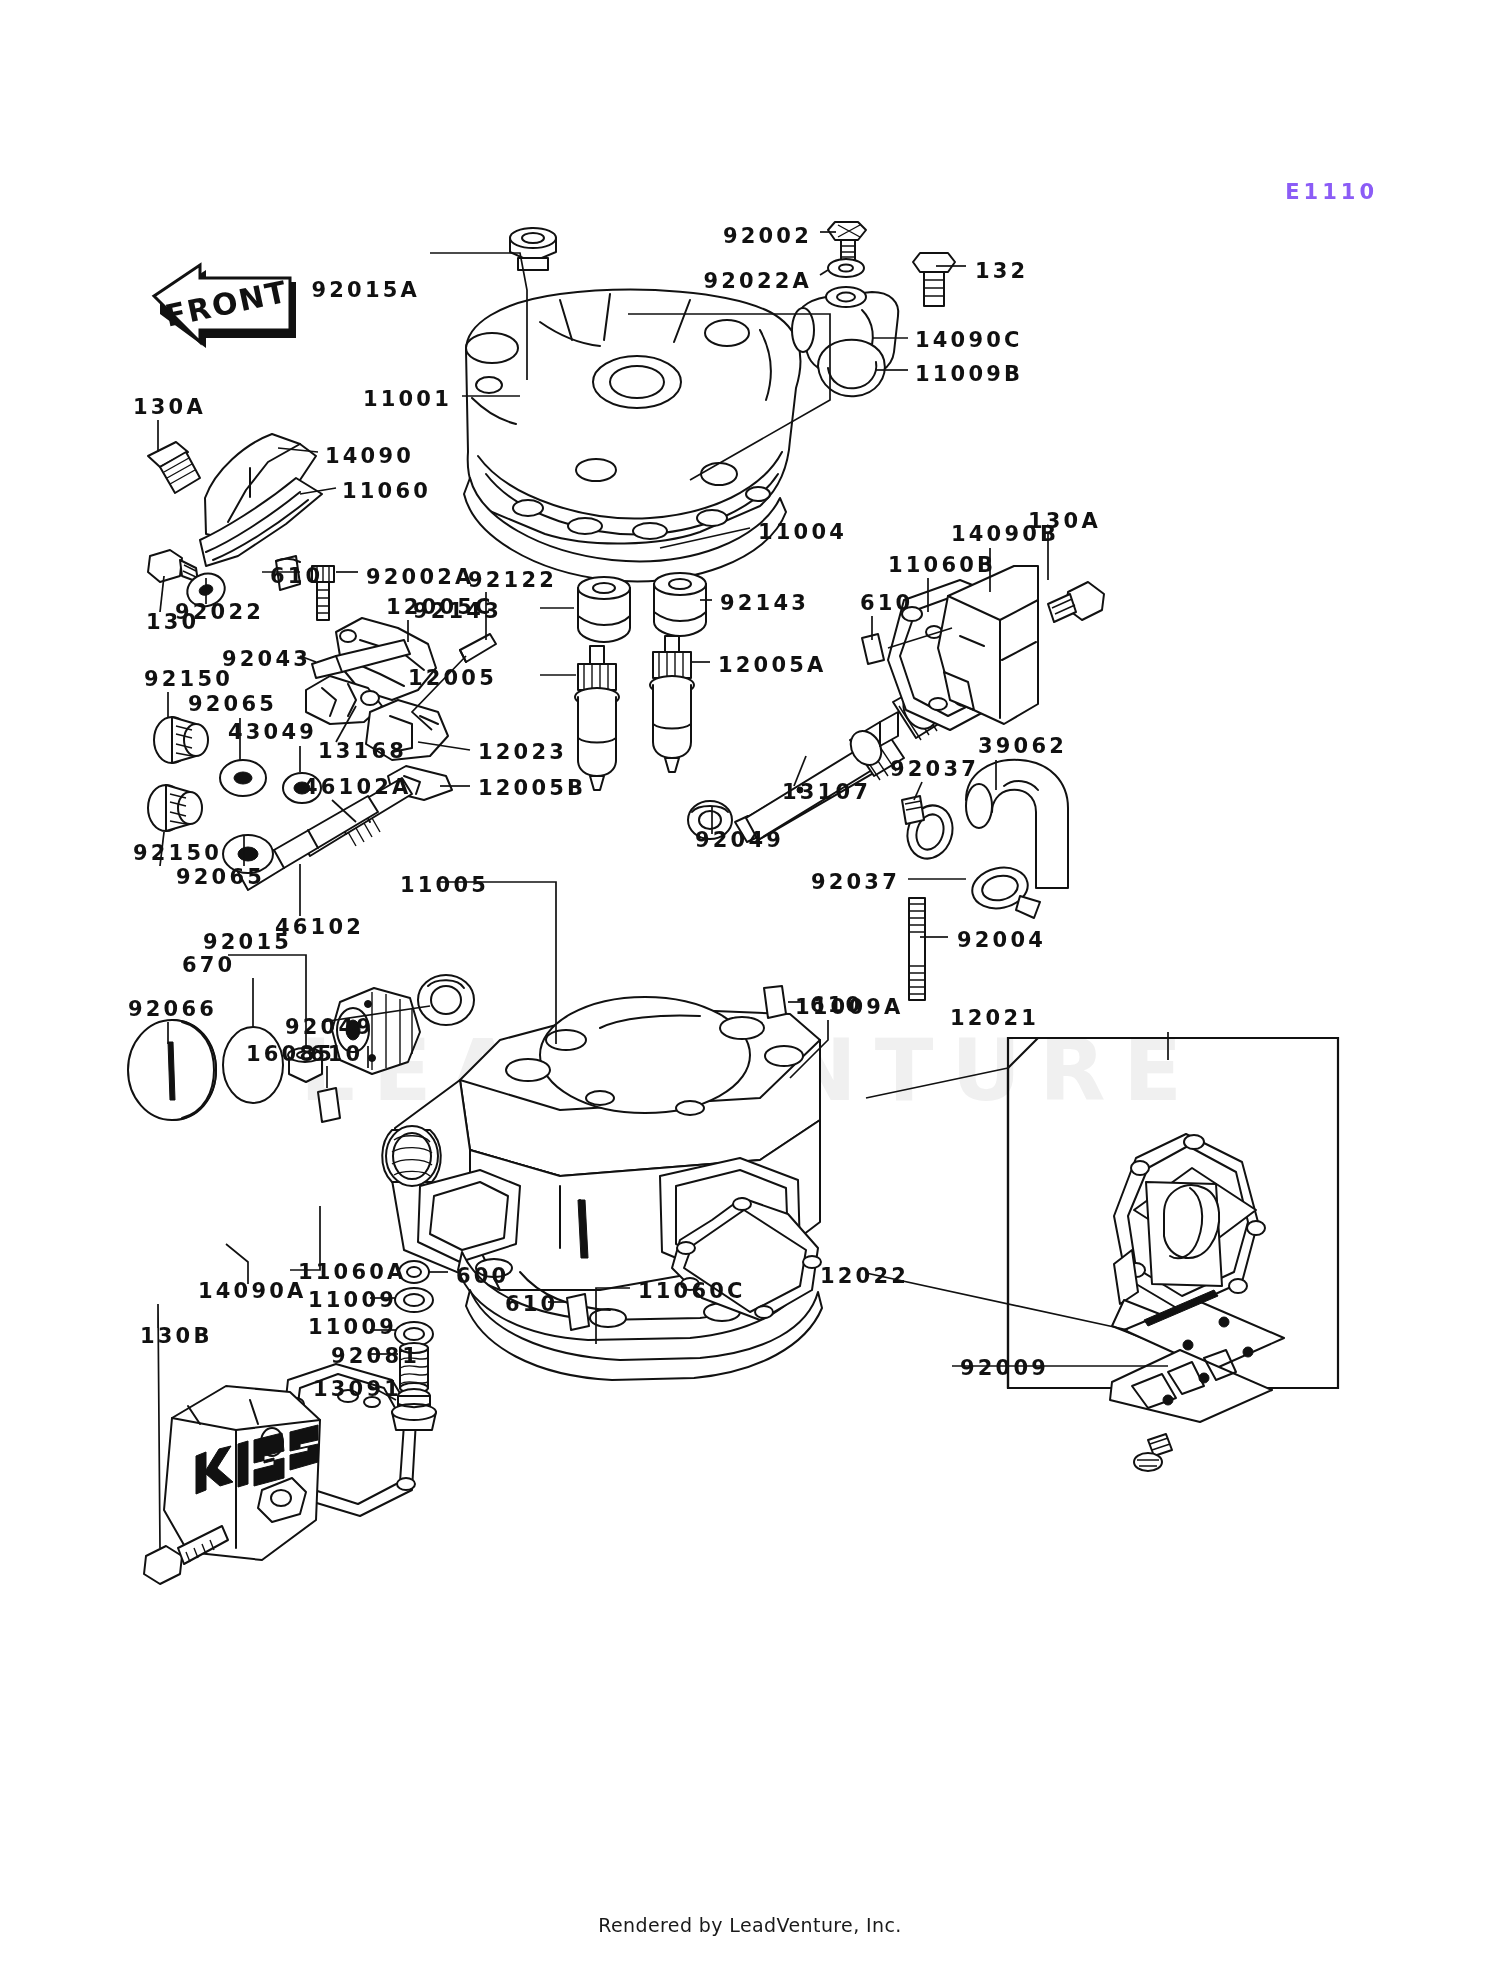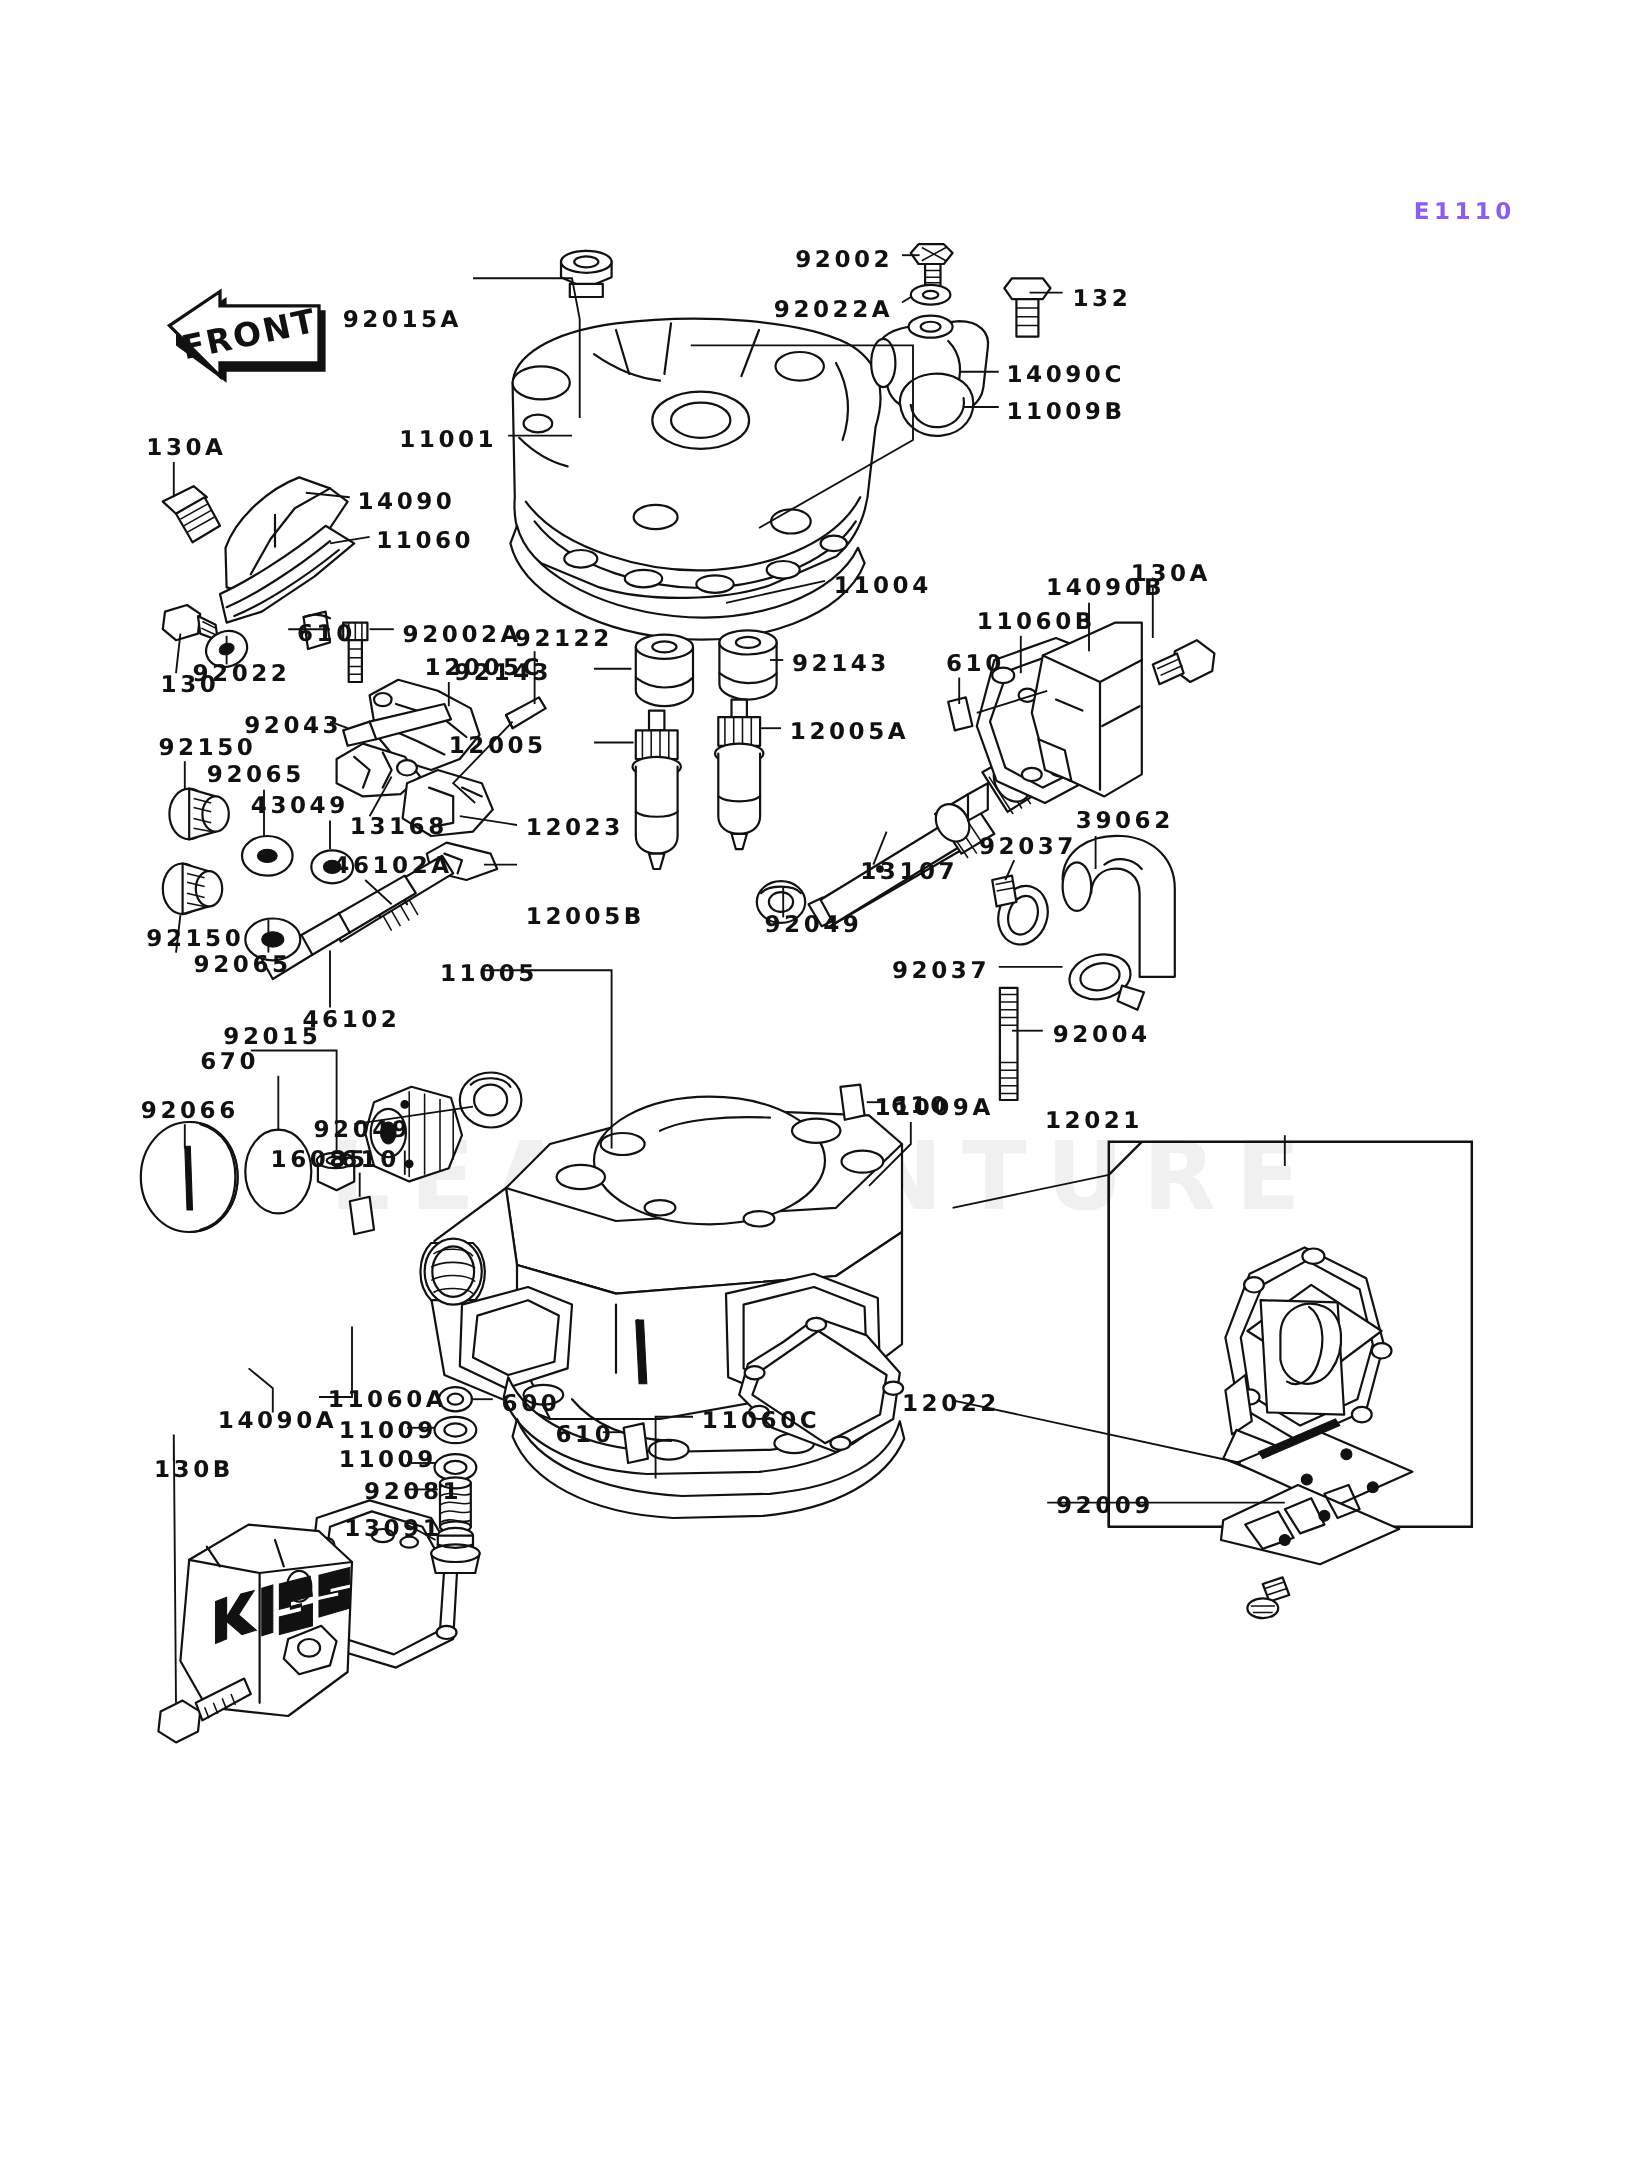--- a/index.html
+++ b/index.html
@@ -720,21 +720,21 @@
       <div class="lbl" style="left: 146px; top: 612px;">130</div>
       <div class="lbl" style="left: 175px; top: 602px;">92022</div>
       <div class="lbl" style="left: 222px; top: 649px;">92043</div>
       <div class="lbl r" style="left: 497px; top: 668px;">12005</div>
       <div class="lbl" style="left: 718px; top: 655px;">12005A</div>
       <div class="lbl" style="left: 144px; top: 669px;">92150</div>
       <div class="lbl" style="left: 188px; top: 694px;">92065</div>
       <div class="lbl" style="left: 228px; top: 722px;">43049</div>
       <div class="lbl" style="left: 478px; top: 742px;">12023</div>
       <div class="lbl" style="left: 318px; top: 741px;">13168</div>
-      <div class="lbl" style="left: 478px; top: 778px; margin-top: 45px;">12005B</div>
+      <div class="lbl" style="left: 478px; top: 778px;">12005B</div>
       <div class="lbl" style="left: 303px; top: 777px;">46102A</div>
       <div class="lbl" style="left: 978px; top: 736px;">39062</div>
       <div class="lbl" style="left: 890px; top: 759px;">92037</div>
       <div class="lbl" style="left: 782px; top: 782px;">13107</div>
       <div class="lbl" style="left: 133px; top: 843px;">92150</div>
       <div class="lbl" style="left: 695px; top: 830px;">92049</div>
       <div class="lbl" style="left: 176px; top: 867px;">92065</div>
       <div class="lbl r" style="left: 900px; top: 872px;">92037</div>
       <div class="lbl" style="left: 400px; top: 875px;">11005</div>
       <div class="lbl" style="left: 275px; top: 917px;">46102</div>
@@ -755,13 +755,14 @@
       <div class="lbl" style="left: 308px; top: 1317px;">11009</div>
       <div class="lbl" style="left: 638px; top: 1281px;">11060C</div>
       <div class="lbl" style="left: 505px; top: 1294px;">610</div>
       <div class="lbl" style="left: 198px; top: 1281px;">14090A</div>
       <div class="lbl" style="left: 331px; top: 1346px; text-align: right;">92081</div>
       <div class="lbl" style="left: 313px; top: 1379px; text-align: right;">13091</div>
       <div class="lbl" style="left: 140px; top: 1326px;">130B</div>
       <div class="lbl" style="left: 960px; top: 1358px;">92009</div>
     </div>
 
+  <div class="footer">Rendered by LeadVenture, Inc.</div>
 </div>
 
 </body></html>

